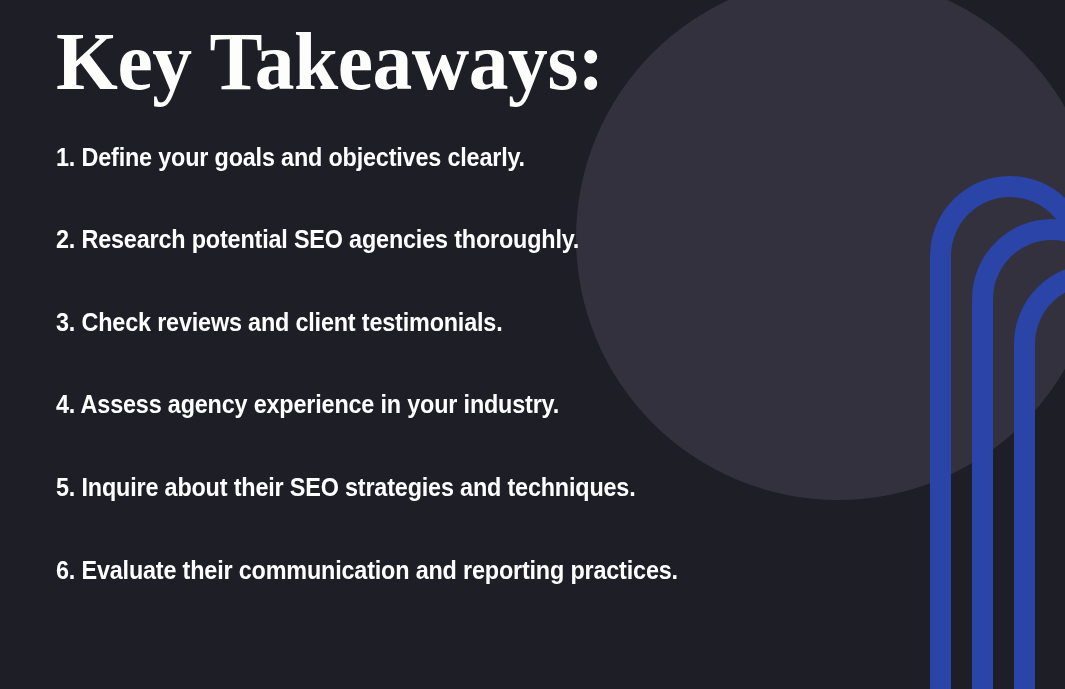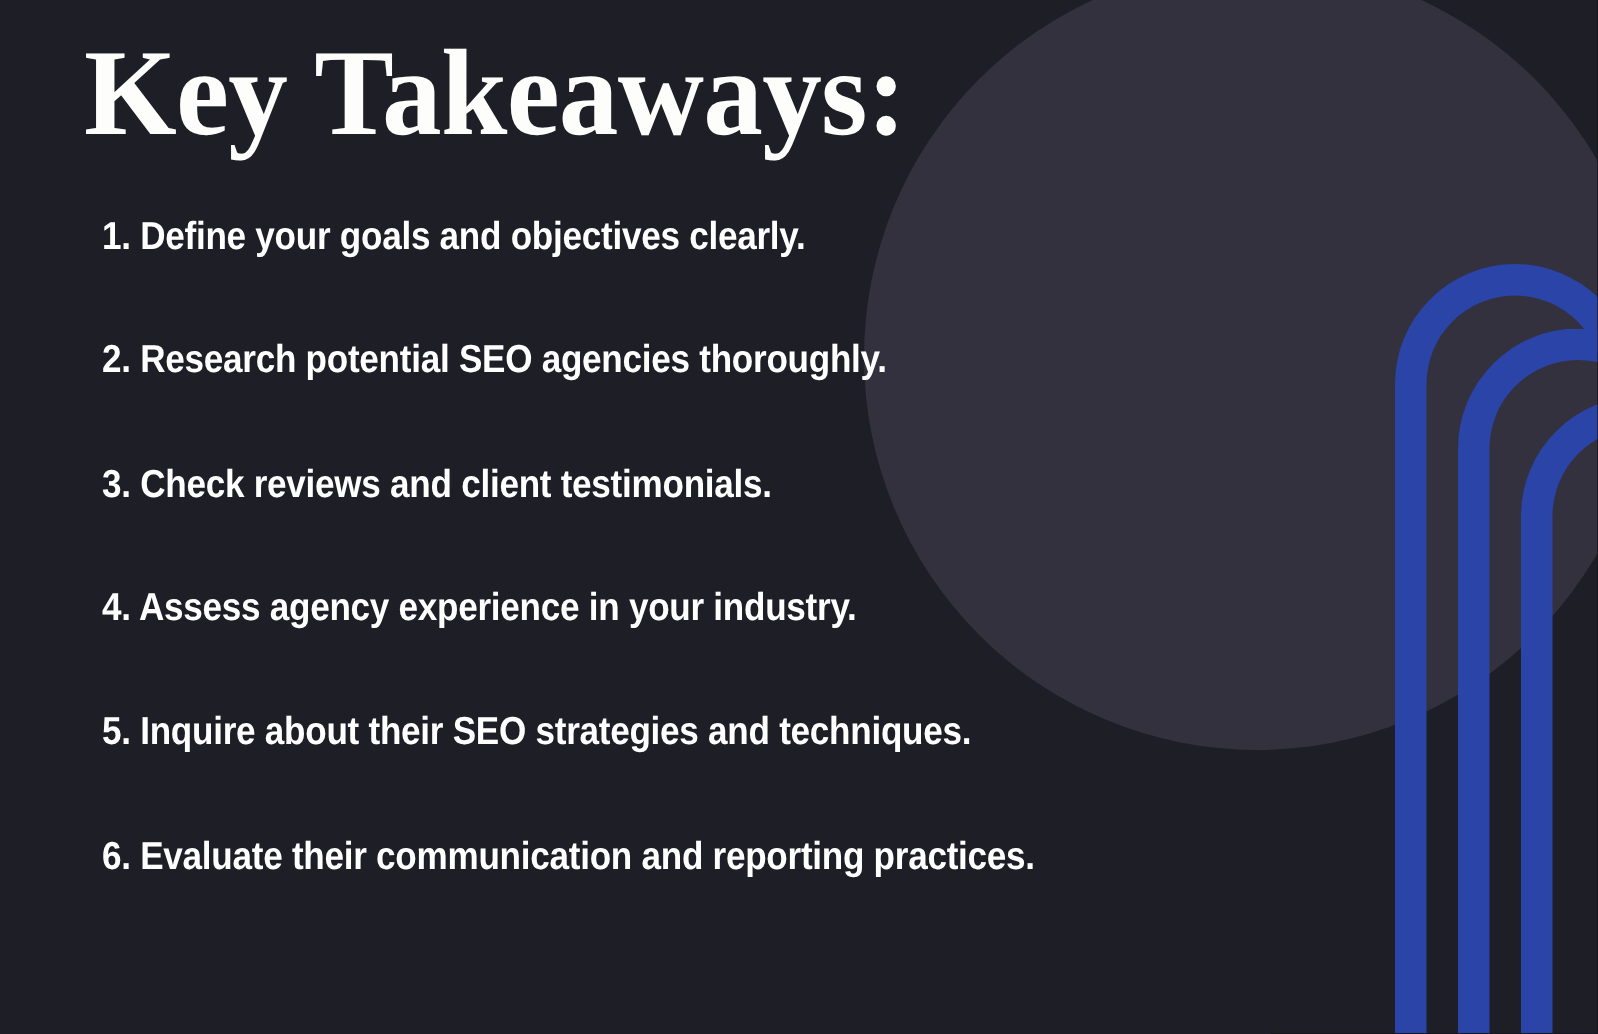--- a/index.html
+++ b/index.html
@@ -88,21 +88,21 @@
     line-height: 1.08;
     color: #fdfdfb;
     letter-spacing: -0.5px;
     margin: 0 0 36px 0;
     transform: scaleX(0.97);
     transform-origin: left center;
     white-space: nowrap;
   }
   .takeaway-list {
     list-style: none;
-    margin: 12px;
+    margin: 0;
     padding: 0;
   }
   .takeaway-item {
     font-family: "Liberation Sans", sans-serif;
     font-weight: bold;
     font-size: 26px;
     line-height: 1.1;
     color: #ffffff;
     margin: 0 0 54px 0;
     white-space: nowrap;

